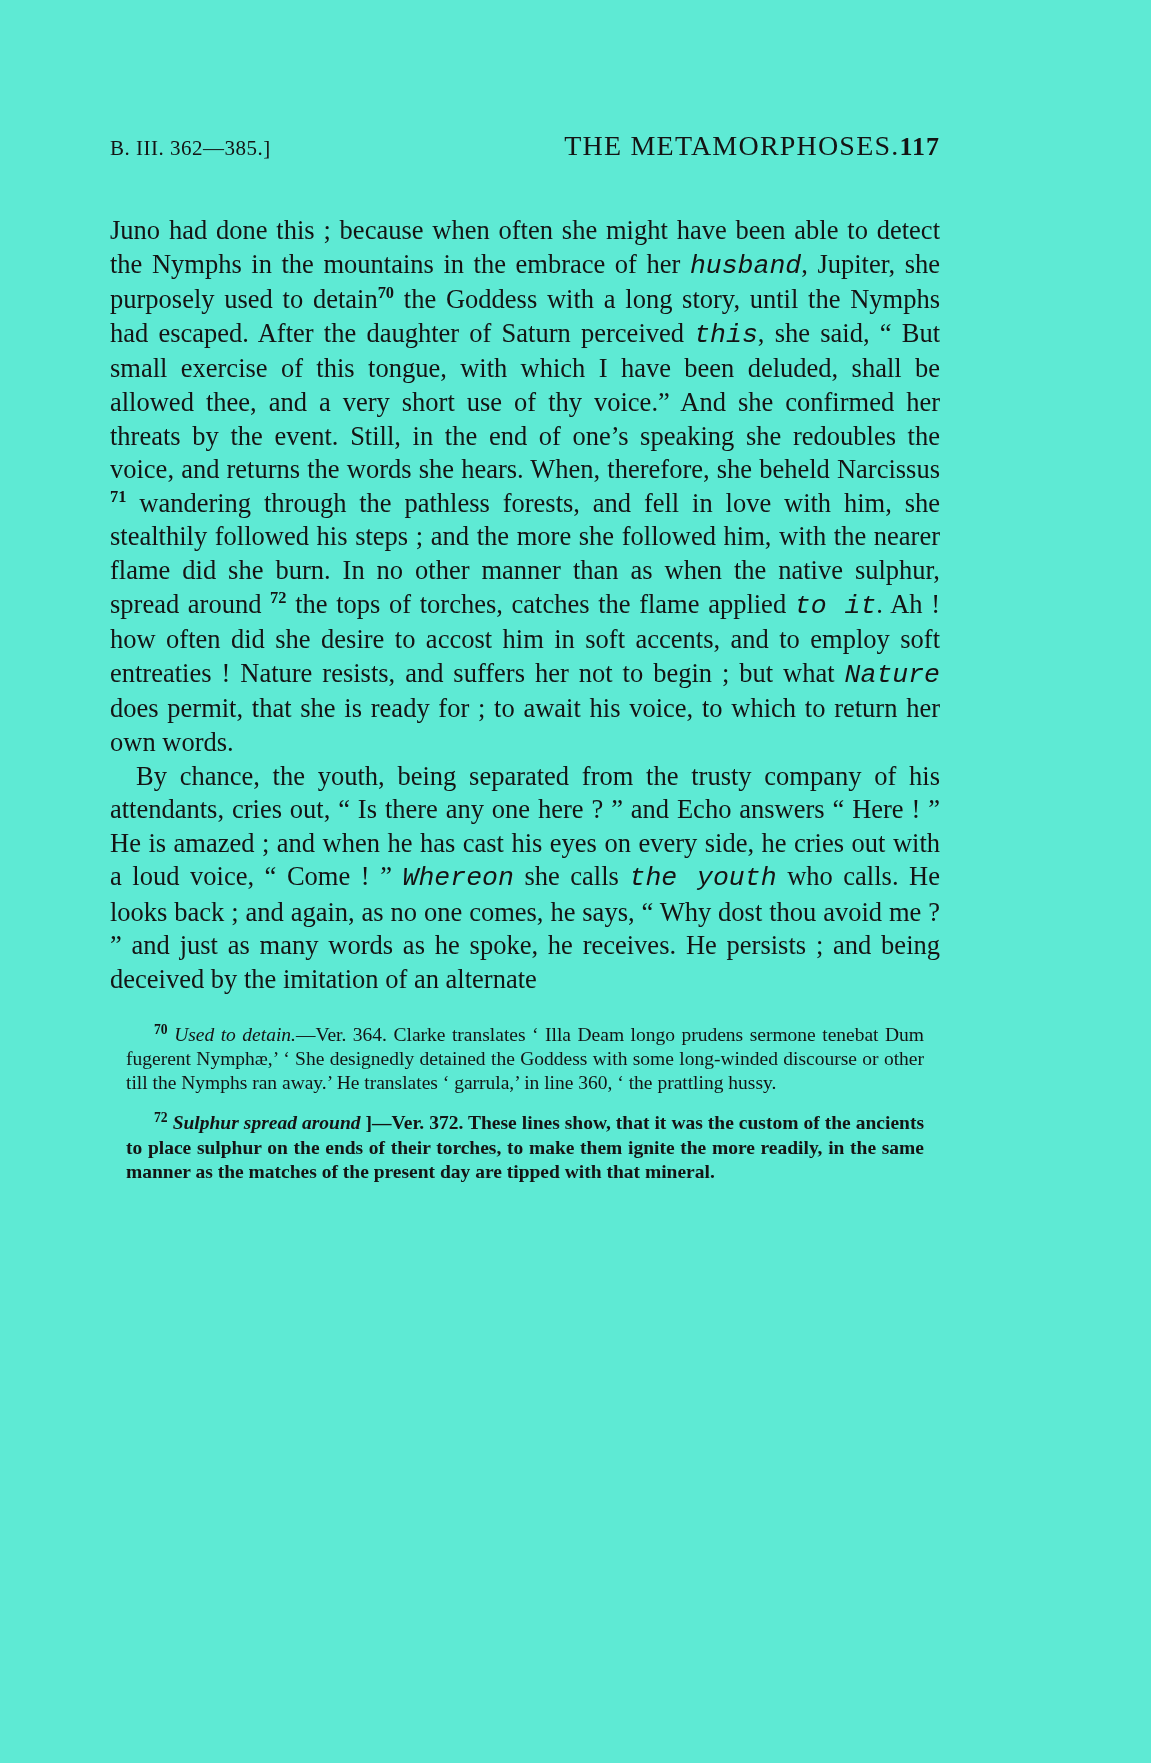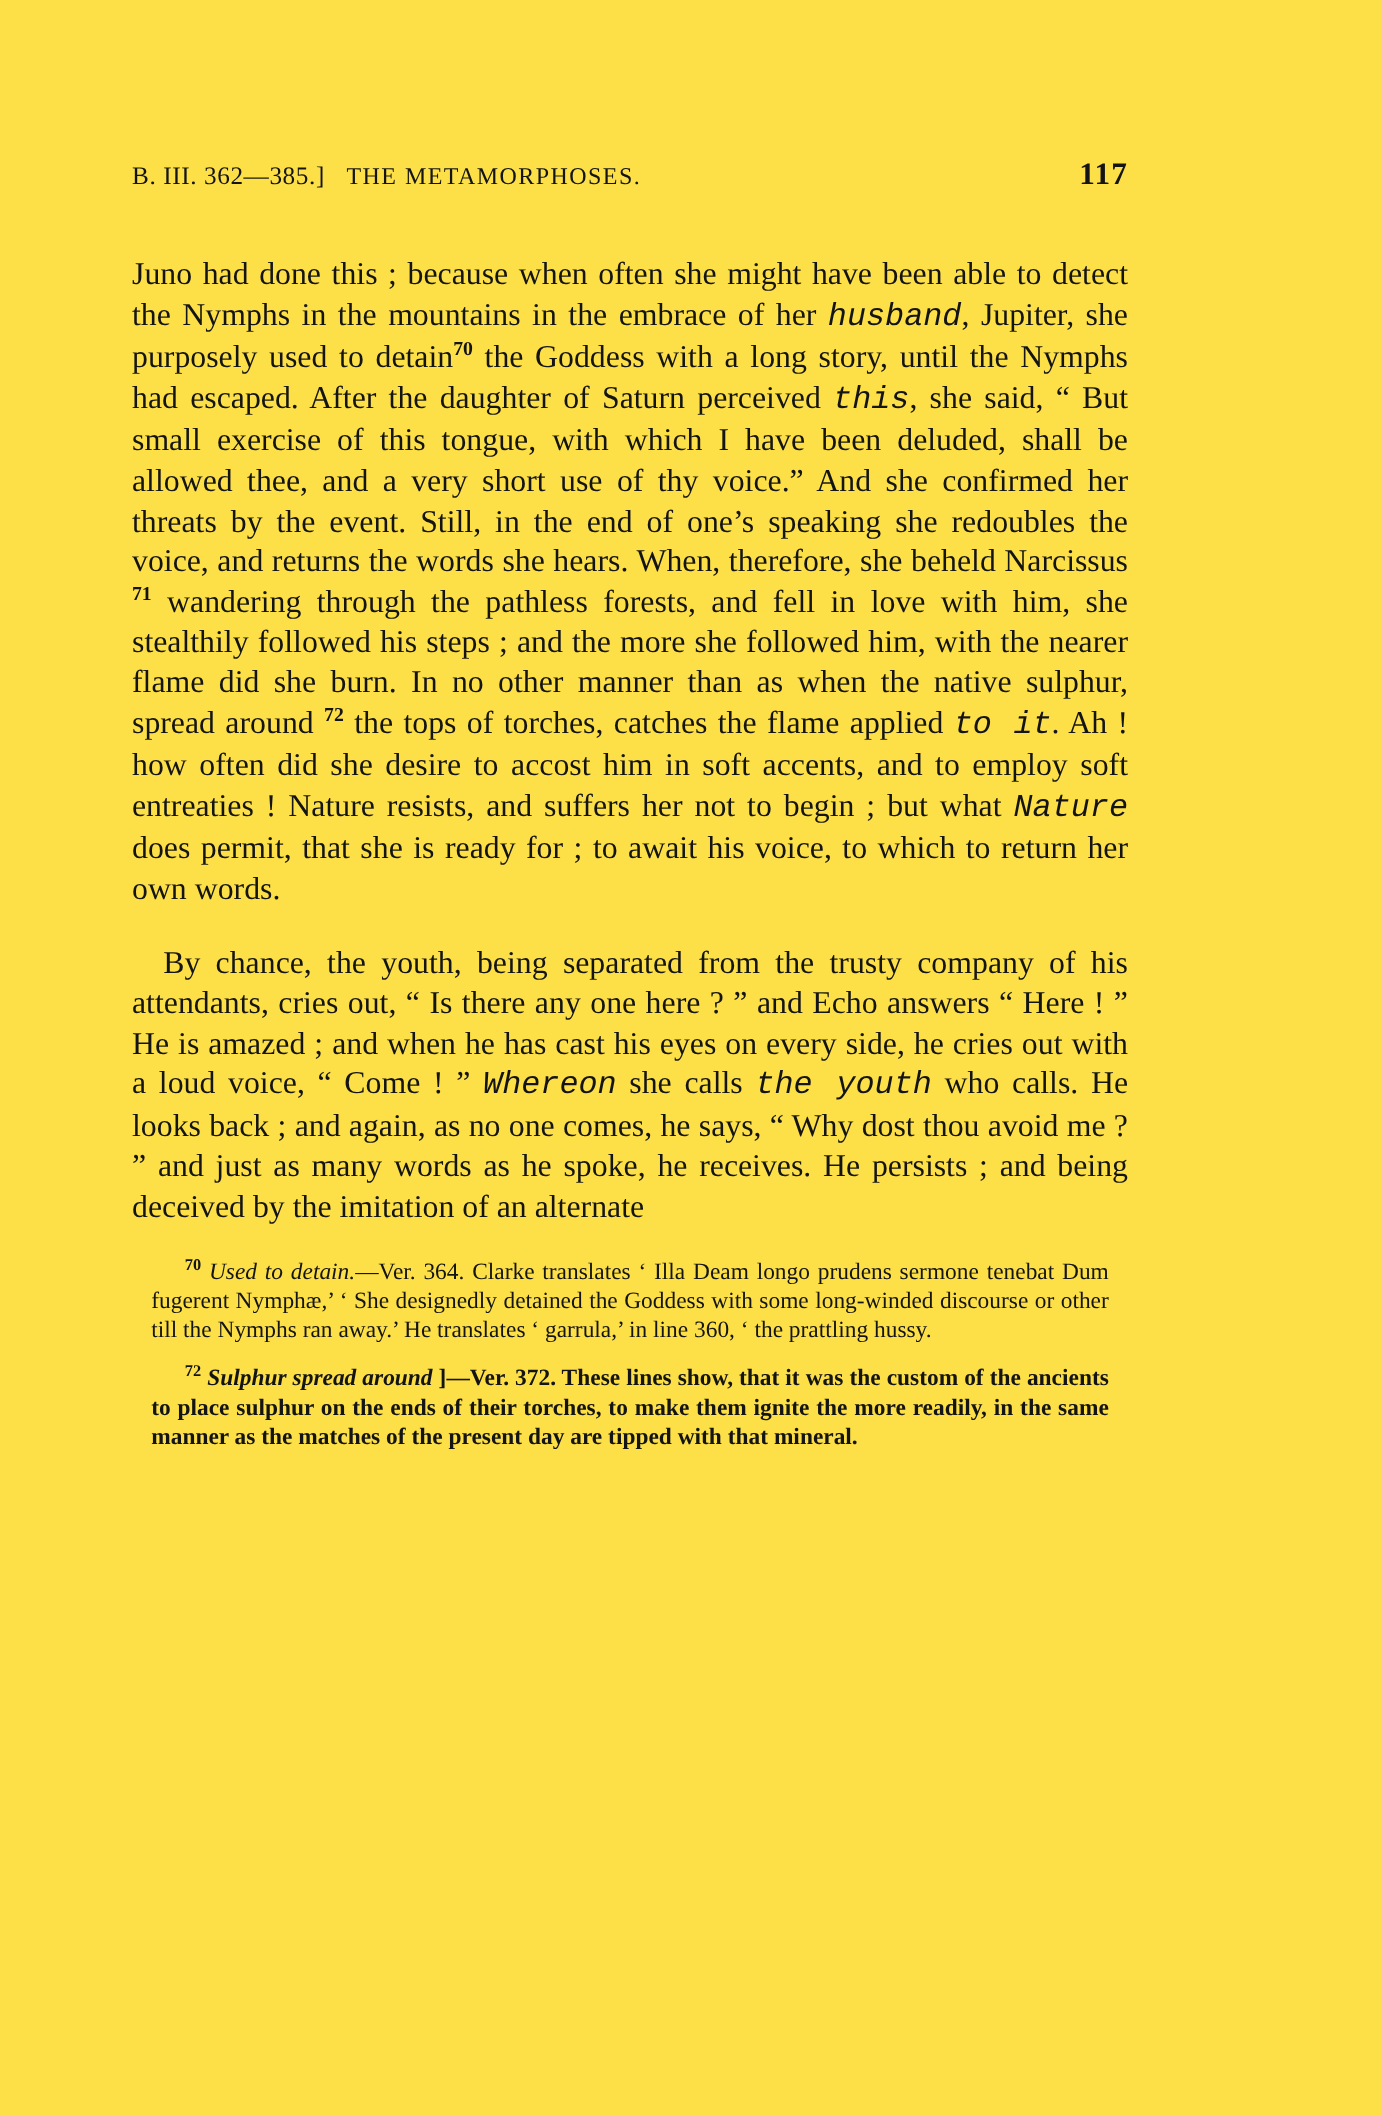--- a/index.html
+++ b/index.html
@@ -14,21 +14,21 @@
     color: #141414;
     position: relative;
     overflow: hidden;
   }
   .page {
     position: absolute;
     left: 0;
     top: 0;
     width: 1151px;
     height: 1763px;
-    background: #fde047;
+    background: #5eead4;
   }
   .content {
     position: absolute;
     left: 110px;
     top: 130px;
     width: 830px;
   }
 
   
   .runhead {
@@ -38,43 +38,42 @@
     margin-bottom: 52px;
     white-space: nowrap;
   }
   .runhead-ref {
     font-size: 21px;
     letter-spacing: 0.5px;
     font-variant: small-caps;
   }
   .runhead-title {
     flex: 1;
-    text-align: left;
-    font-size: 20px;
+    text-align: right;
+    font-size: 28px;
     letter-spacing: 1.2px;
     padding-left: 18px;
   }
   .runhead-page {
     font-size: 26px;
     font-weight: bold;
     letter-spacing: 1px;
   }
 
   
   .para {
     font-size: 26.5px;
     line-height: 1.268;
     text-align: justify;
     text-justify: inter-word;
     margin: 0 0 0 0;
     hyphens: none;
   }
   .para + .para {
     text-indent: 26px;
-    margin-top: 28px;
   }
   .para i, .para em {
     font-style: italic;
     font-family: Liberation Mono, monospace;
   }
   sup {
     font-size: 0.62em;
     vertical-align: super;
     line-height: 0;
     font-weight: bold;

